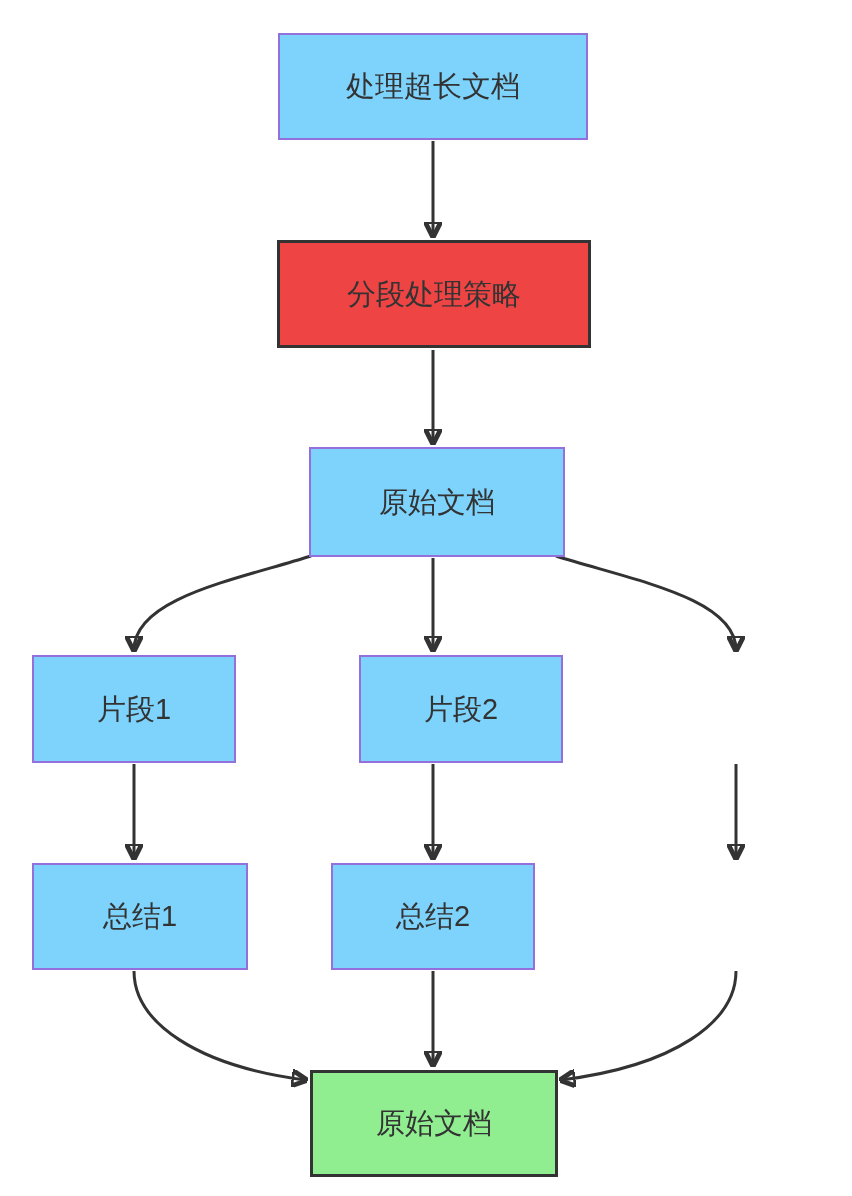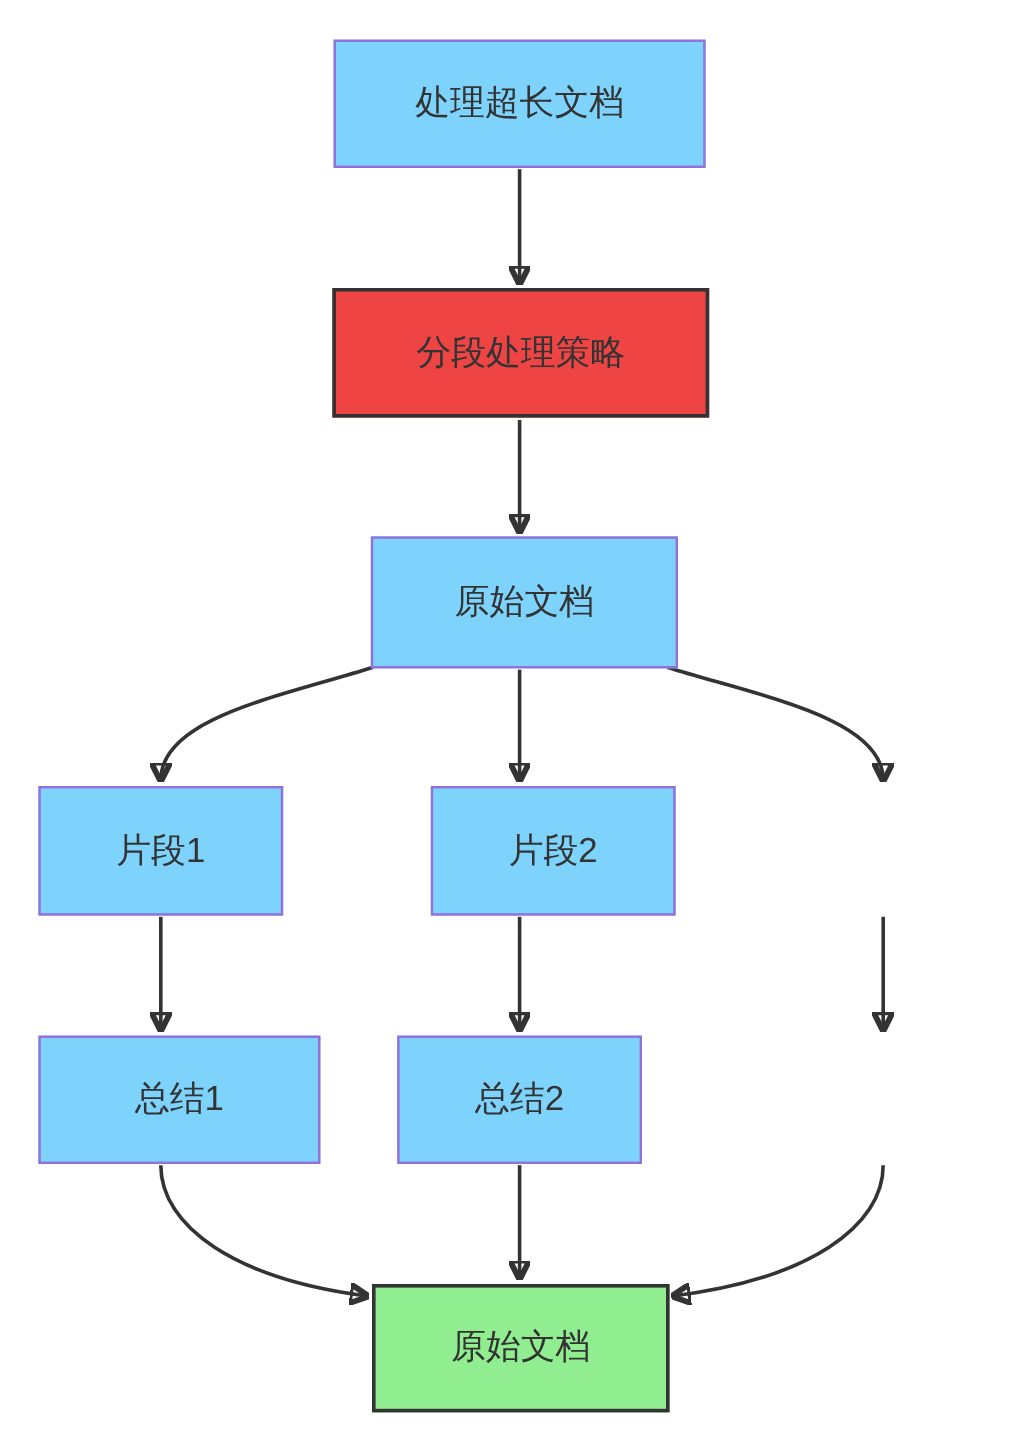--- a/index.html
+++ b/index.html
@@ -81,20 +81,20 @@
 
   <div class="node style-emphasis" style="left:277px; top:240px; width:314px; height:108px;">分段处理策略</div>
 
   <div class="node style-default" style="left:309px; top:447px; width:256px; height:110px;">原始文档</div>
 
   <div class="node style-default" style="left:32px;  top:655px; width:204px; height:108px;">片段1</div>
 
   <div class="node style-default" style="left:331px; top:655px; width:204px; height:108px;margin-left:28px;">片段2</div>
 
 
-  <div class="node style-default" style="left:32px;  top:863px; width:235px; height:107px;">总结1</div>
+  <div class="node style-default" style="left:32px;  top:863px; width:216px; height:107px;">总结1</div>
 
   <div class="node style-default" style="left:331px; top:863px; width:204px; height:107px;">总结2</div>
 
 
   <div class="node style-result" style="left:310px; top:1070px; width:248px; height:107px;">原始文档</div>
 
 </div>
 
 </body></html>

